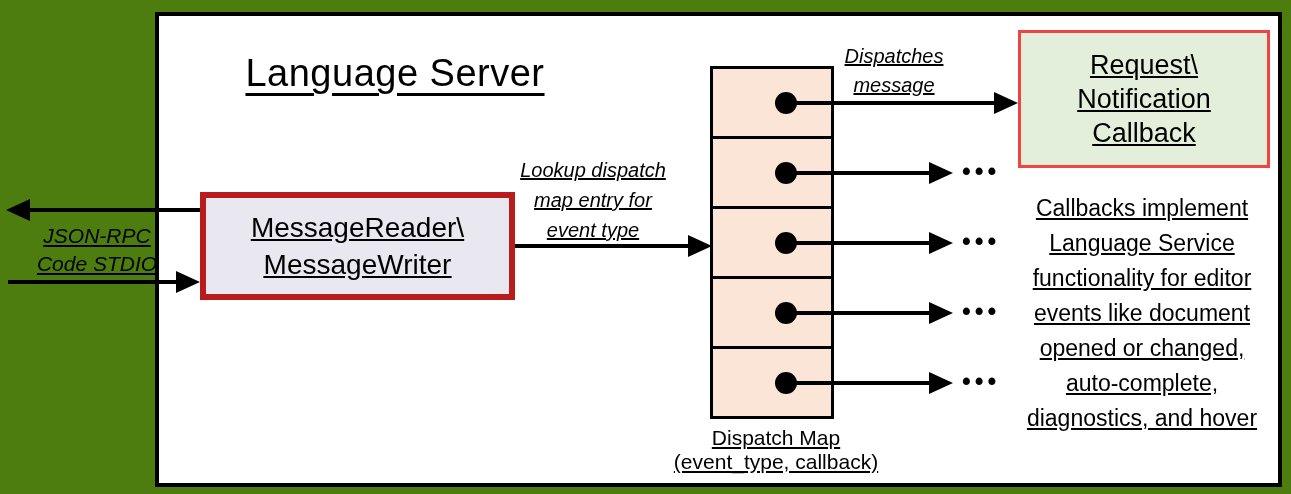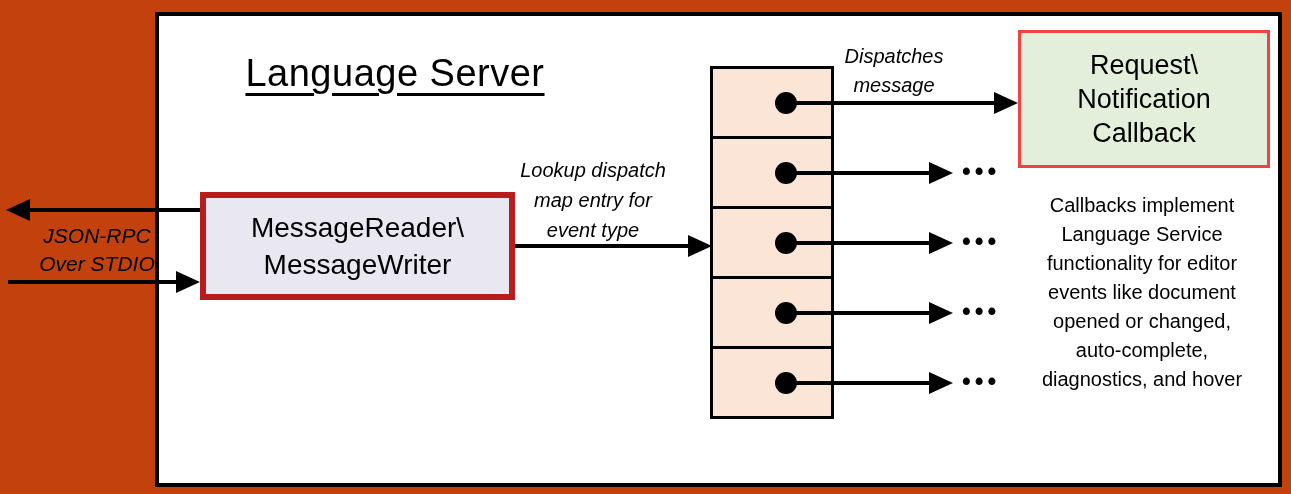--- a/index.html
+++ b/index.html
@@ -6,25 +6,25 @@
     margin: 0;
     padding: 0;
     background: #ffffff;
     font-family: "Liberation Sans", sans-serif;
     color: #000;
   }
   #canvas {
     position: relative;
     width: 1291px;
     height: 494px;
-    background: #c2410c;
+    background: #4d7c0f;
     overflow: hidden;
   }
   .abs { position: absolute; }
-  .pre { white-space: pre-line; }
+  .pre { white-space: pre-line; text-decoration: underline; }
   .center { text-align: center; }
   .italic { font-style: italic; }
 
   #outer-box {
     left: 155px; top: 12px;
     width: 1127px; height: 475px;
     border: 4px solid #000;
     box-sizing: border-box;
     background: #fff;
   }
@@ -93,21 +93,21 @@
     width: 252px; height: 138px;
     border: 3px solid #ef4444;
     box-sizing: border-box;
     background: var(--cb-fill, #E3EFDB);
     display: flex; align-items: center; justify-content: center;
     font-size: 27px; line-height: 34px;
     text-align: center;
   }
   #callback-caption {
     left: 1003px; top: 191px; width: 278px;
-    font-size: 20px; line-height: 29px;
+    font-size: 23px; line-height: 35px;
   }
 
   .ellipsis {
     width: 60px; height: 30px;
     font-size: 25px; font-weight: bold;
     letter-spacing: 4px; line-height: 26px;
     left: 962px;
   }
 
   #arrow-layer {
@@ -125,36 +125,38 @@
   <div class="abs" id="outer-box"></div>
 
   <div class="abs center" id="diagram-title">Language Server</div>
 
   <div class="abs pre" id="message-box">
     <span class="pre">MessageReader\
 MessageWriter</span>
   </div>
 
   <div class="abs pre center italic" id="jsonrpc-label">JSON-RPC
-Over STDIO</div>
+Code STDIO</div>
 
   <div class="abs pre center italic" id="lookup-label">Lookup dispatch
 map entry for
 event type</div>
 
   <div class="abs pre center italic" id="dispatches-label">Dispatches
 message</div>
 
   <div class="abs" id="dispatch-map">
     <div class="dispatch-cell"></div>
     <div class="dispatch-cell"></div>
     <div class="dispatch-cell"></div>
     <div class="dispatch-cell"></div>
     <div class="dispatch-cell"></div>
   </div>
+  <div class="abs pre center" id="dispatch-map-label">Dispatch Map
+(event_type, callback)</div>
 
   <div class="abs" id="callback-box">
     <span class="pre">Request\
 Notification
 Callback</span>
   </div>
   <div class="abs pre center" id="callback-caption">Callbacks implement
 Language Service
 functionality for editor
 events like document

